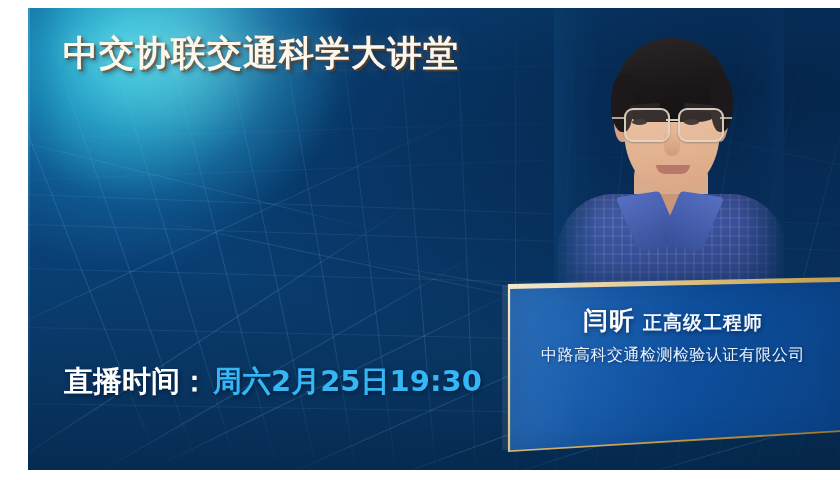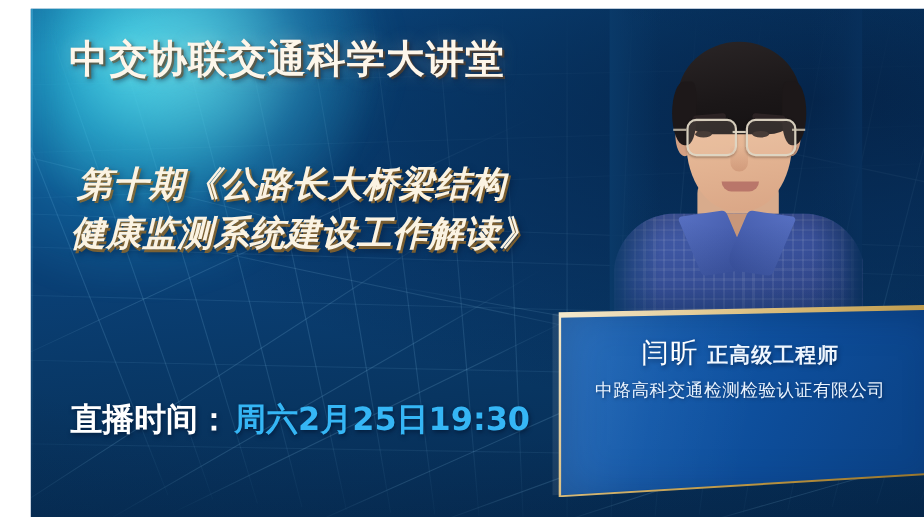--- a/index.html
+++ b/index.html
@@ -245,21 +245,21 @@
   .plate-text{
     position:absolute; left:0; right:14px; top:0;
     text-align:center;
   }
   .name-row{
     position:absolute; left:0; right:0; top:28px;
     white-space:nowrap;
     font-family:"DejaVu Sans","Liberation Sans",sans-serif;
     text-shadow:1px 2px 4px rgba(0,18,46,.55);
   }
-  .name-row .nm{ font-size:25px; font-weight:normal; color:#ffffff; letter-spacing:1px;}
+  .name-row .nm{ font-size:25px; font-weight:bold; color:#ffffff; letter-spacing:1px;}
   .name-row .ttl{ font-size:19px; font-weight:600; color:#eef6ff; margin-left:8px; letter-spacing:1px;}
   .org-row{
     position:absolute; left:0; right:0; top:69px;
     font-size:16px; color:#eaf4ff; letter-spacing:.5px; white-space:nowrap;
     font-family:"DejaVu Sans","Liberation Sans",sans-serif;
     text-shadow:1px 1px 3px rgba(0,18,46,.5);
   }
 
   .edge-hi{
     position:absolute; left:0; top:0; width:2px; height:100%;
@@ -348,24 +348,20 @@
       <div class="ph-vneck"></div>
       <div class="ph-collarL"></div>
       <div class="ph-collarR"></div>
       <div class="ph-shadow"></div>
     </div>
     <div class="photo-fade"></div>
   </div>
 
   <div class="headline">中交协联交通科学大讲堂</div>
 
-  <div class="subtitle">
-    <span class="l1">第十期《公路长大桥梁结构</span>
-    <span class="l2">健康监测系统建设工作解读》</span>
-  </div>
 
   <div class="livetime">
     <span class="lbl">直播时间：</span><span class="val">周六2月25日19:30</span>
   </div>
 
   <div class="plate">
     <div class="plate-gold"></div>
     <div class="plate-face"></div>
     <div class="plate-sheen"></div>
     <div class="plate-text">

